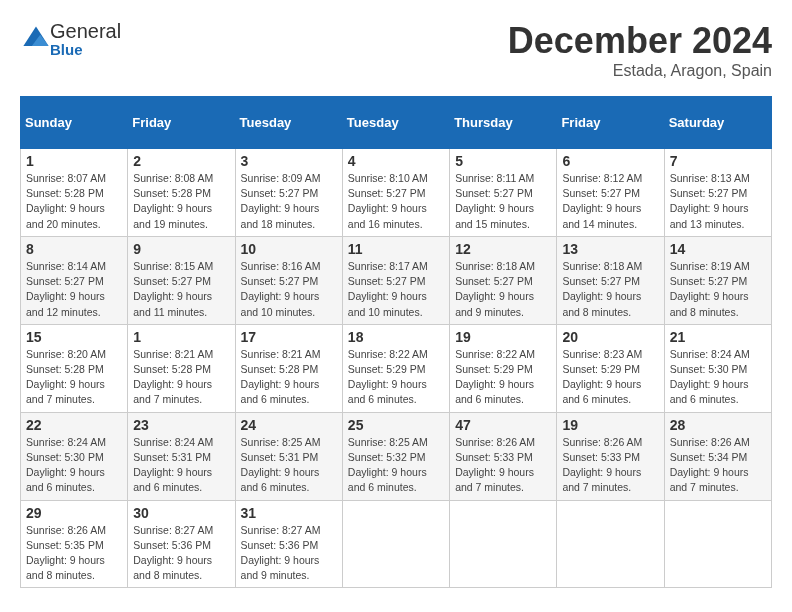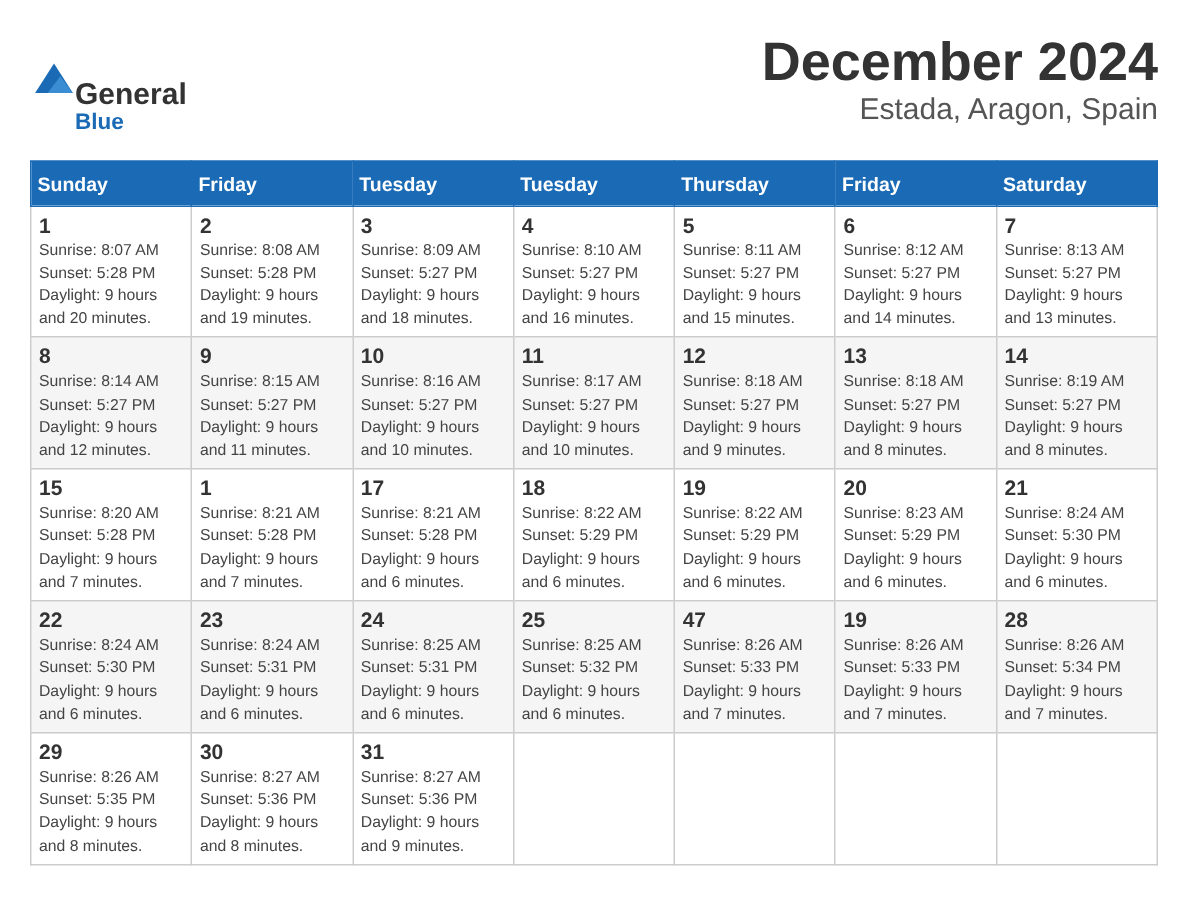--- a/index.html
+++ b/index.html
@@ -20,23 +20,22 @@
       display: flex;
       align-items: center;
     }
     .logo-text {
       display: flex;
       flex-direction: column;
       line-height: 1.1;
     }
     .logo-general {
       font-size: 20px;
-      font-weight: bold;
+      font-weight: normal;
       color: #333;
-      margin-top: 32px;
     }
     .logo-blue {
       font-size: 15px;
       font-weight: bold;
       color: #1a6ab5;
     }
     .logo-icon {
       width: 28px;
       height: 28px;
       margin-left: 2px;
@@ -44,32 +43,32 @@
     .title-block {
       text-align: right;
     }
     .month-title {
       font-size: 36px;
       font-weight: bold;
       color: #333;
       margin-left: 16px;
     }
     .location {
-      font-size: 20px;
+      font-size: 16px;
       color: #555;
     }
     .calendar {
       width: 100%;
       border-collapse: collapse;
       font-size: 11px;
     }
     .calendar th {
       background: #1a6ab5;
       color: #fff;
-      padding: 7px 4px;
+      padding: 18px 4px;
       text-align: left;
       font-size: 13px;
       font-weight: bold;
       border: 1px solid #1a6ab5;
     }
     .calendar td {
       border: 1px solid #ccc;
       vertical-align: top;
       padding: 4px 5px;
       width: 107px;

